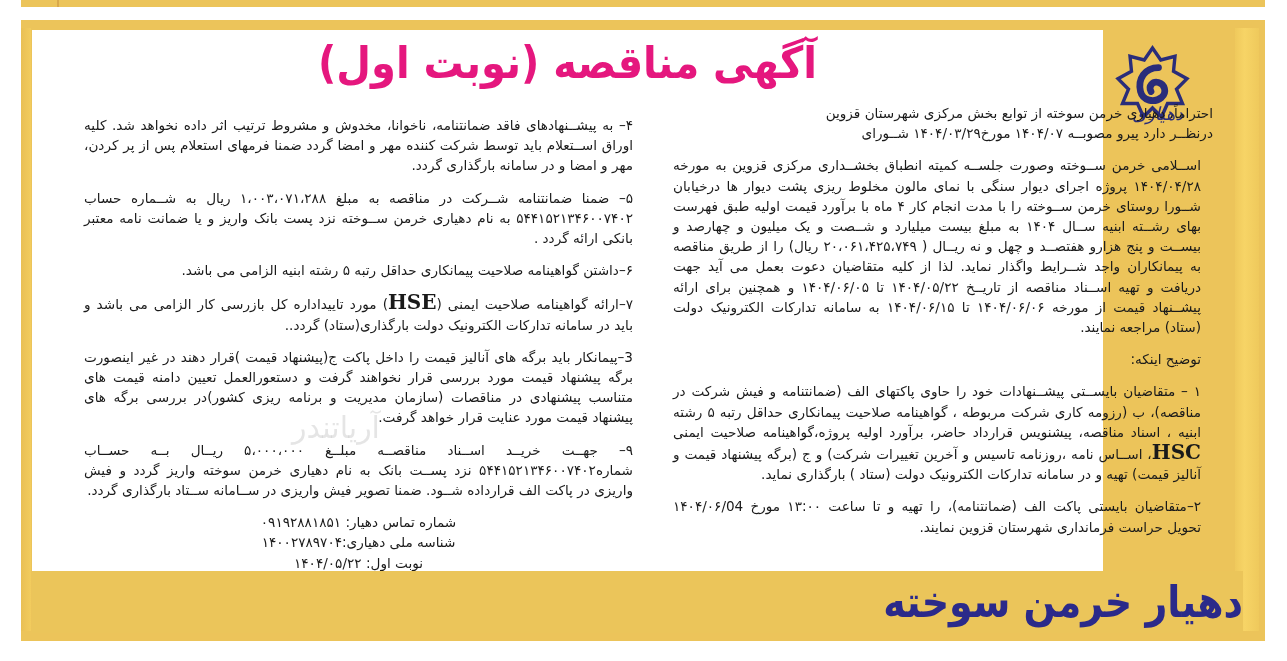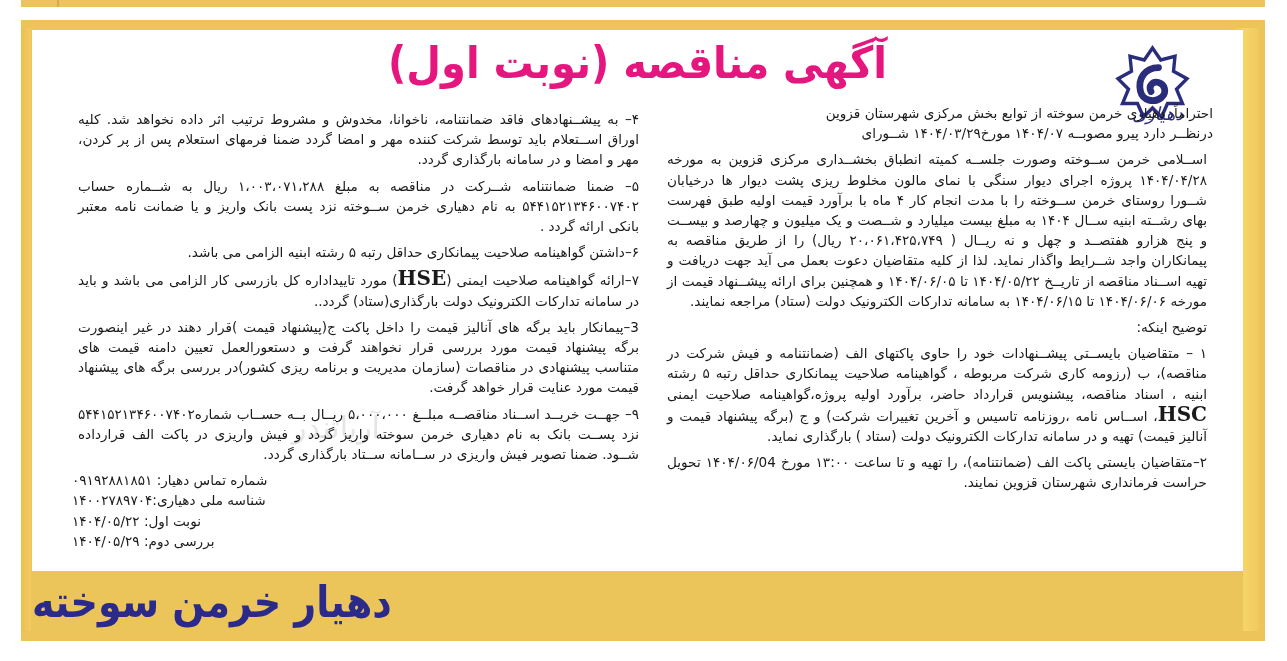--- a/index.html
+++ b/index.html
@@ -18,27 +18,27 @@
   }
   .frame-right-edge {
     position:absolute; right:6px; top:8px; width:24px; bottom:10px;
     background: linear-gradient(to right, #efc95c, #f7d466 40%, #efc95c);
   }
   .frame-left-edge {
     position:absolute; left:0; top:8px; width:10px; bottom:10px;
     background: linear-gradient(to right, #e9bf55, #f2cc5e);
   }
   .sheet {
-    position: absolute; left: 32px; top: 30px; width: 1211px; height: 544px;
+    position: absolute; left: 32px; top: 30px; width: 1071px; height: 544px;
     background: #ffffff;
   }
   .footer-band {
     position: absolute; left: 32px; top: 571px; width: 1211px; height: 62px;
     background: #ebc55a;
-    display:flex; align-items:center; justify-content:flex-start;
+    display:flex; align-items:center; justify-content:flex-end;
   }
   .footer-title {
     direction: rtl; font-size: 38px; font-weight: bold; color: #2b2a8a;
     font-family: "DejaVu Sans", sans-serif; letter-spacing: 0;
     transform: scaleY(1.15);
   }
   .title {
     position:absolute; left: 0; right: 0; top: 10px; text-align:center;
     direction: rtl; font-size: 40px; font-weight: bold; color: #e5177e;
     transform: scaleY(1.1);
@@ -47,24 +47,24 @@
     position:absolute; left: 1083px; top: 15px; width: 75px; height: 75px;
   }
   .logo-caption {
     position:absolute; left: 1100px; top: 73px; direction: rtl; font-size: 18px;
     font-family: Liberation Mono, monospace; font-style: italic; color: #2a2d7a;
   }
   .col {
     position:absolute; direction: rtl; text-align: justify; color: #1a1a1a;
     font-size: 13.6px; line-height: 20.2px;
   }
-  .col p { margin: 6px; }
+  .col p { margin: 12px; }
   .col-right { left: 629px; width: 552px; top: 73px; }
   .col-left { left: 40px; width: 573px; top: 73px; }
-  .contact { text-align: left; }
+  .contact { text-align: center; }
   .contact .row { display:block; }
   .hse { font-family: "DejaVu Serif", serif; font-weight: bold; font-size: 20px; }
   .watermark {
     position:absolute; left: 200px; top: 255px; width: 800px; height: 110px;
     font-size: 120px; font-weight: bold; color: rgba(150,150,150,0.22);
     font-family: "Liberation Sans", sans-serif; letter-spacing: -2px; line-height: 110px;
     pointer-events: none; white-space: nowrap; direction: ltr;
   }
   .watermark-sub {
     position:absolute; left: 260px; top: 380px; font-size: 30px; color: rgba(150,150,150,0.25);

